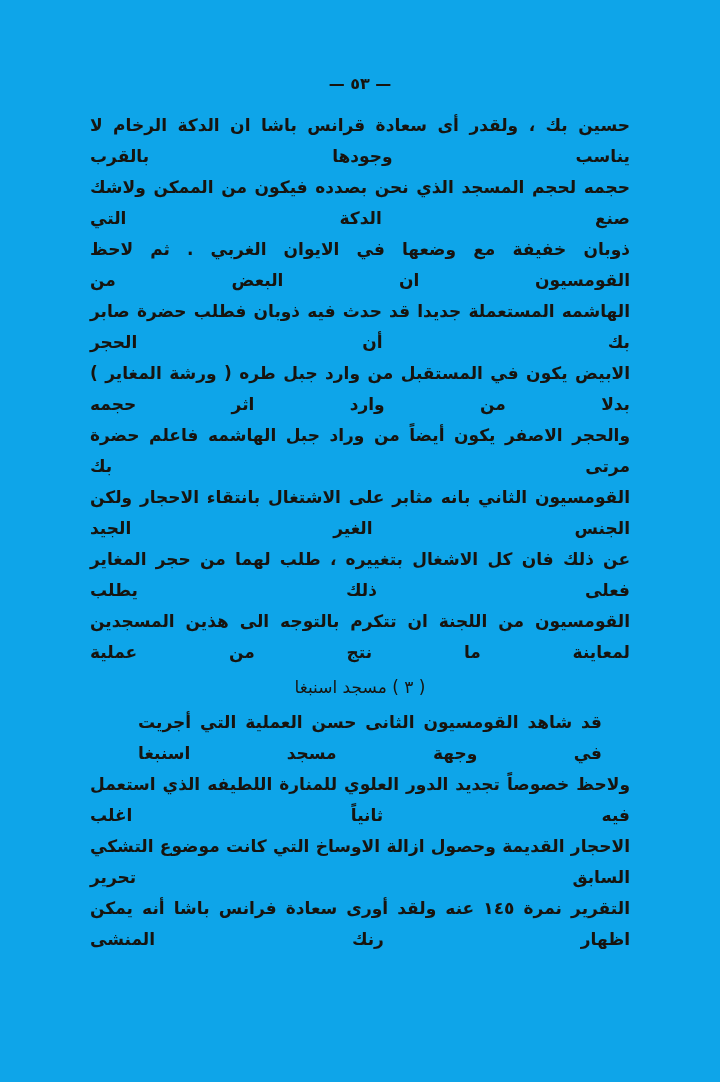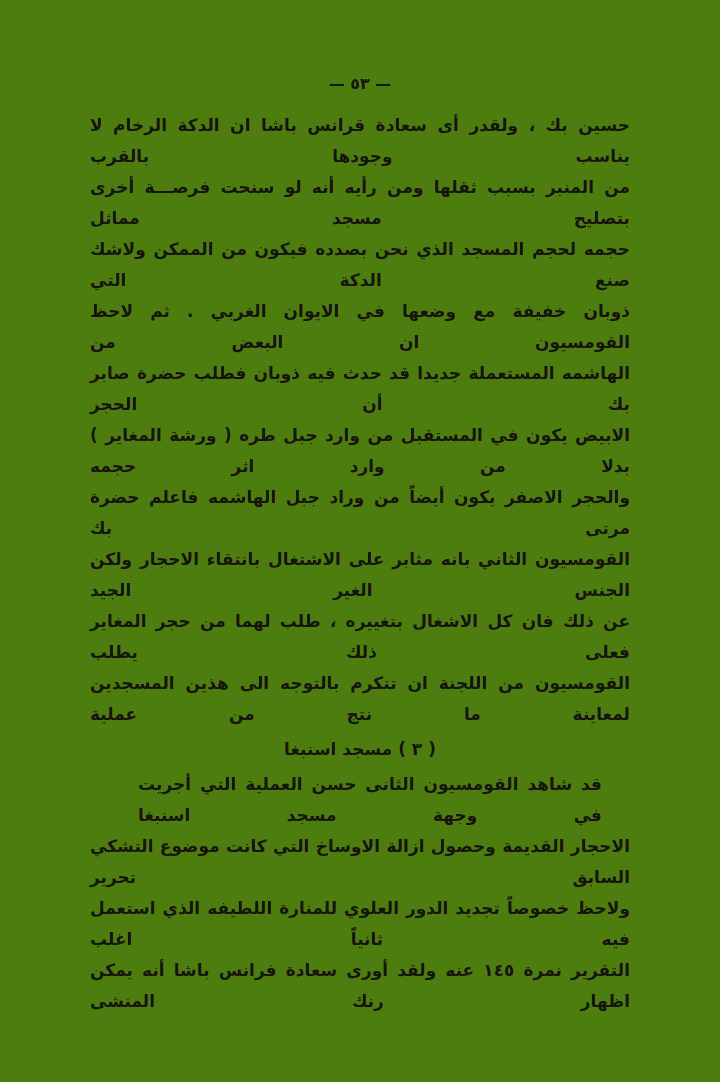--- a/index.html
+++ b/index.html
@@ -4,21 +4,21 @@
 <style>
   html, body {
     margin: 0;
     padding: 0;
     background: #ffffff;
   }
   .page {
     position: relative;
     width: 720px;
     height: 1082px;
-    background: #4d7c0f;
+    background: #0ea5e9;
     font-family: "DejaVu Sans", sans-serif;
     color: #17140f;
     overflow: hidden;
   }
   .page-number {
     position: absolute;
     top: 74px;
     left: 0;
     right: 0;
     text-align: center;
@@ -46,53 +46,52 @@
   .line.last {
     text-align-last: right;
   }
   .line.indent {
     padding-right: 28px;
     margin-left: 48px;
   }
   .section-heading {
     text-align: center;
     font-size: 17px;
-    font-weight: bold;
+    font-weight: normal;
     line-height: 31px;
     margin: 4px 0 4px 0;
   }
   .paragraph {
     margin: 0;
   }
 </style>
 </head>
 <body>
 
 <div class="page">
 
   <div class="page-number">— ٥٣ —</div>
 
   <div class="text-block">
 
     <div class="paragraph">
         <div class="line">حسين بك ، ولقدر أى سعادة قرانس باشا ان الدكة الرخام لا يناسب وجودها بالقرب</div>
-        <div class="line">من المنبر بسبب ثقلها ومن رأيه أنه لو سنحت فرصـــة أخرى بتصليح مسجد مماثل</div>
         <div class="line">حجمه لحجم المسجد الذي نحن بصدده فيكون من الممكن ولاشك صنع الدكة التي</div>
         <div class="line">ذوبان خفيفة مع وضعها في الايوان الغربي . ثم لاحظ القومسيون ان البعض من</div>
         <div class="line">الهاشمه المستعملة جديدا قد حدث فيه ذوبان فطلب حضرة صابر بك أن الحجر</div>
         <div class="line">الابيض يكون في المستقبل من وارد جبل طره ( ورشة المغاير ) بدلا من وارد اثر حجمه</div>
         <div class="line">والحجر الاصفر يكون أيضاً من وراد جبل الهاشمه فاعلم حضرة مرتى بك</div>
         <div class="line">القومسيون الثاني بانه مثابر على الاشتغال بانتقاء الاحجار ولكن الجنس الغير الجيد</div>
         <div class="line">عن ذلك فان كل الاشغال بتغييره ، طلب لهما من حجر المغاير فعلى ذلك يطلب</div>
         <div class="line">القومسيون من اللجنة ان تتكرم بالتوجه الى هذين المسجدين لمعاينة ما نتج من عملية</div>
       </div>
 
     <div class="section-heading">( ٣ )  مسجد اسنبغا</div>
 
     <div class="paragraph">
         <div class="line indent">قد شاهد القومسيون الثانى حسن العملية التي أجريت في وجهة مسجد اسنبغا</div>
+        <div class="line">ولاحظ خصوصاً تجديد الدور العلوي للمنارة اللطيفه الذي استعمل فيه ثانياً اغلب</div>
         <div class="line">الاحجار القديمة وحصول ازالة الاوساخ التي كانت موضوع التشكي السابق تحرير</div>
-        <div class="line">ولاحظ خصوصاً تجديد الدور العلوي للمنارة اللطيفه الذي استعمل فيه ثانياً اغلب</div>
         <div class="line">التقرير نمرة ١٤٥ عنه ولقد أورى سعادة فرانس باشا أنه يمكن اظهار رنك المنشى</div>
       </div>
 
   </div>
 </div>
 
 </body></html>

